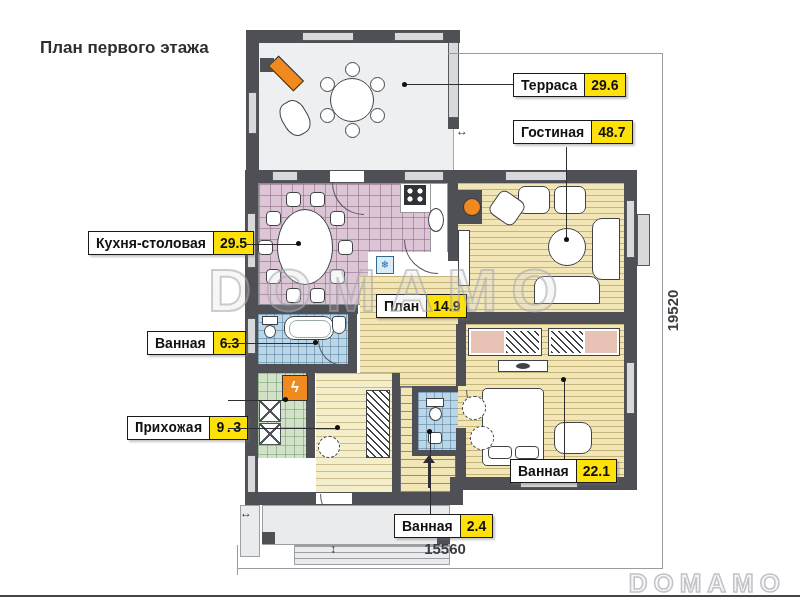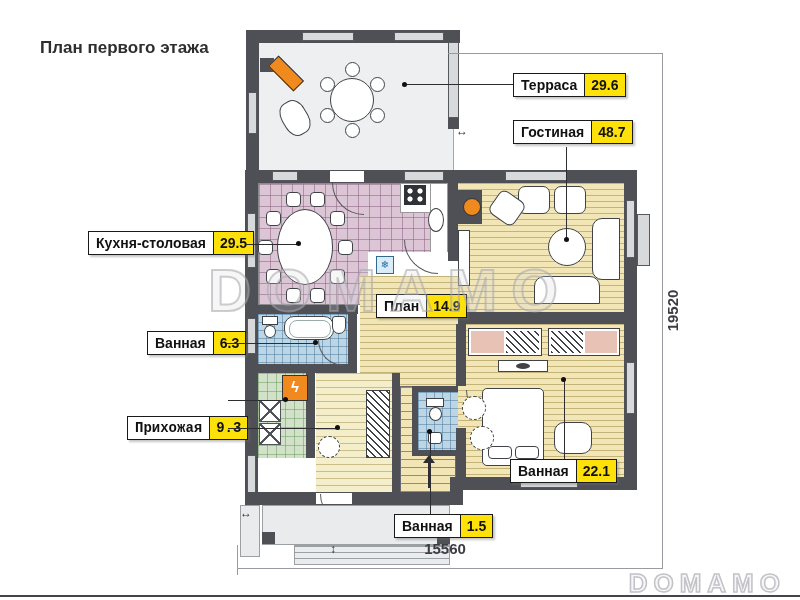--- a/index.html
+++ b/index.html
@@ -224,21 +224,21 @@
   <div class="lbl" style="left:127px;top:416px;font-family:Liberation Mono, monospace;">
     <span class="nm">Прихожая</span>
     <span class="ar" style="background:#ffe10a;">9.3</span>
   </div>
   <div class="lbl" style="left:510px;top:459px;">
     <span class="nm">Ванная</span>
     <span class="ar" style="background:#ffe10a;">22.1</span>
   </div>
   <div class="lbl" style="left:394px;top:514px;">
     <span class="nm">Ванная</span>
-    <span class="ar" style="background:#ffe10a;">1.5</span>
+    <span class="ar" style="background:#ffe10a;">2.4</span>
   </div>
 
   <div class="line" style="left:406px;top:84px;width:107px;height:1px;"></div>
   <div class="dot" style="left:402px;top:82px;"></div>
   <div class="line" style="left:566px;top:147px;width:1px;height:92px;"></div>
   <div class="dot" style="left:564px;top:237px;"></div>
   <div class="line" style="left:246px;top:244px;width:54px;height:1px;"></div>
   <div class="dot" style="left:296px;top:241px;"></div>
   <div class="line" style="left:227px;top:343px;width:89px;height:1px;"></div>
   <div class="dot" style="left:313px;top:340px;"></div>

